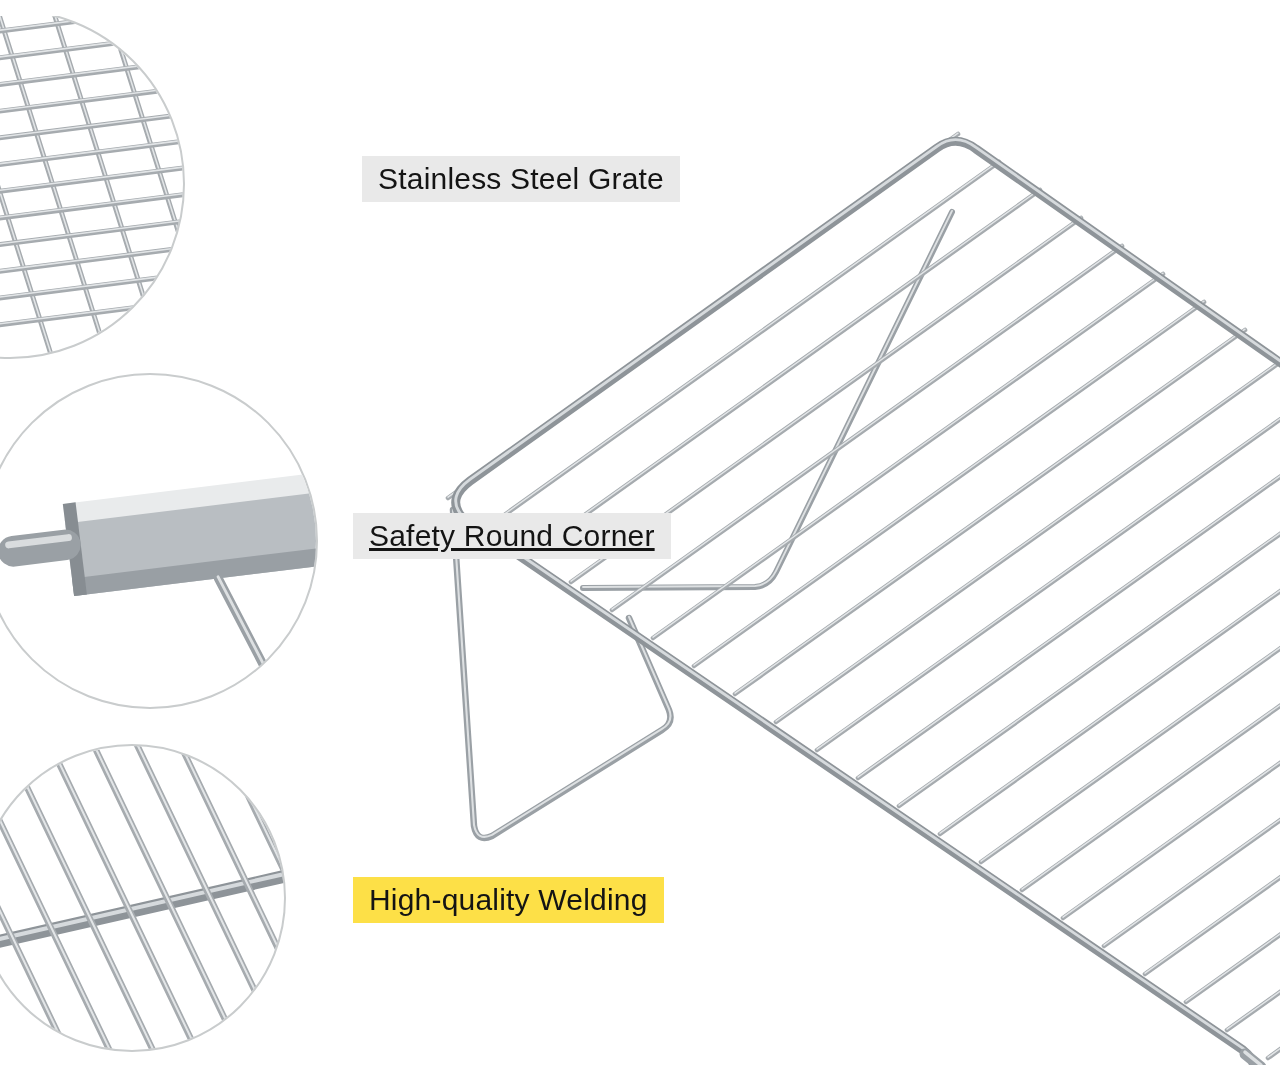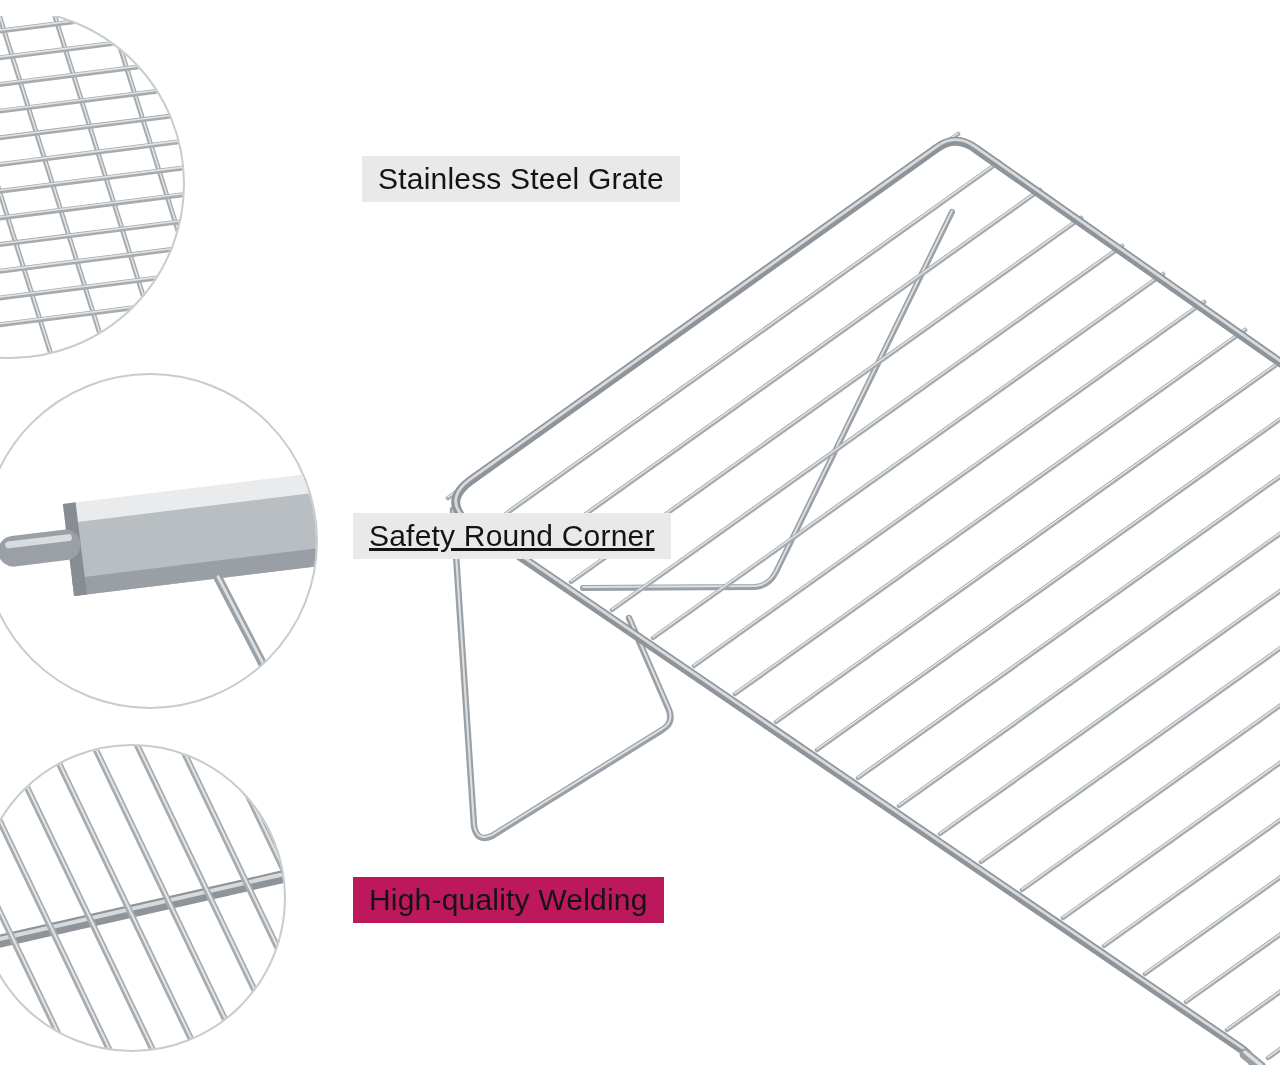--- a/index.html
+++ b/index.html
@@ -166,17 +166,17 @@
         <path d="M326,-20 L496,335" fill="none" stroke="#e2e5e7" stroke-width="2.08" stroke-linecap="round" stroke-linejoin="round" transform="translate(0,-1.17)"></path>
       </svg>
   </div>
 
   <div class="feature-label" id="label-1" style="background: rgb(233, 233, 233); color: rgb(20, 20, 20);">
     <span>Stainless Steel Grate</span>
   </div>
   <div class="feature-label" id="label-2" style="background: rgb(233, 233, 233); color: rgb(20, 20, 20); text-decoration: underline;">
     <span>Safety Round Corner</span>
   </div>
-  <div class="feature-label" id="label-3" style="background: #be185d; color: rgb(20, 20, 20);">
+  <div class="feature-label" id="label-3" style="background: #fde047; color: rgb(20, 20, 20);">
     <span>High-quality Welding</span>
   </div>
 
 </div>
 
 </body></html>

